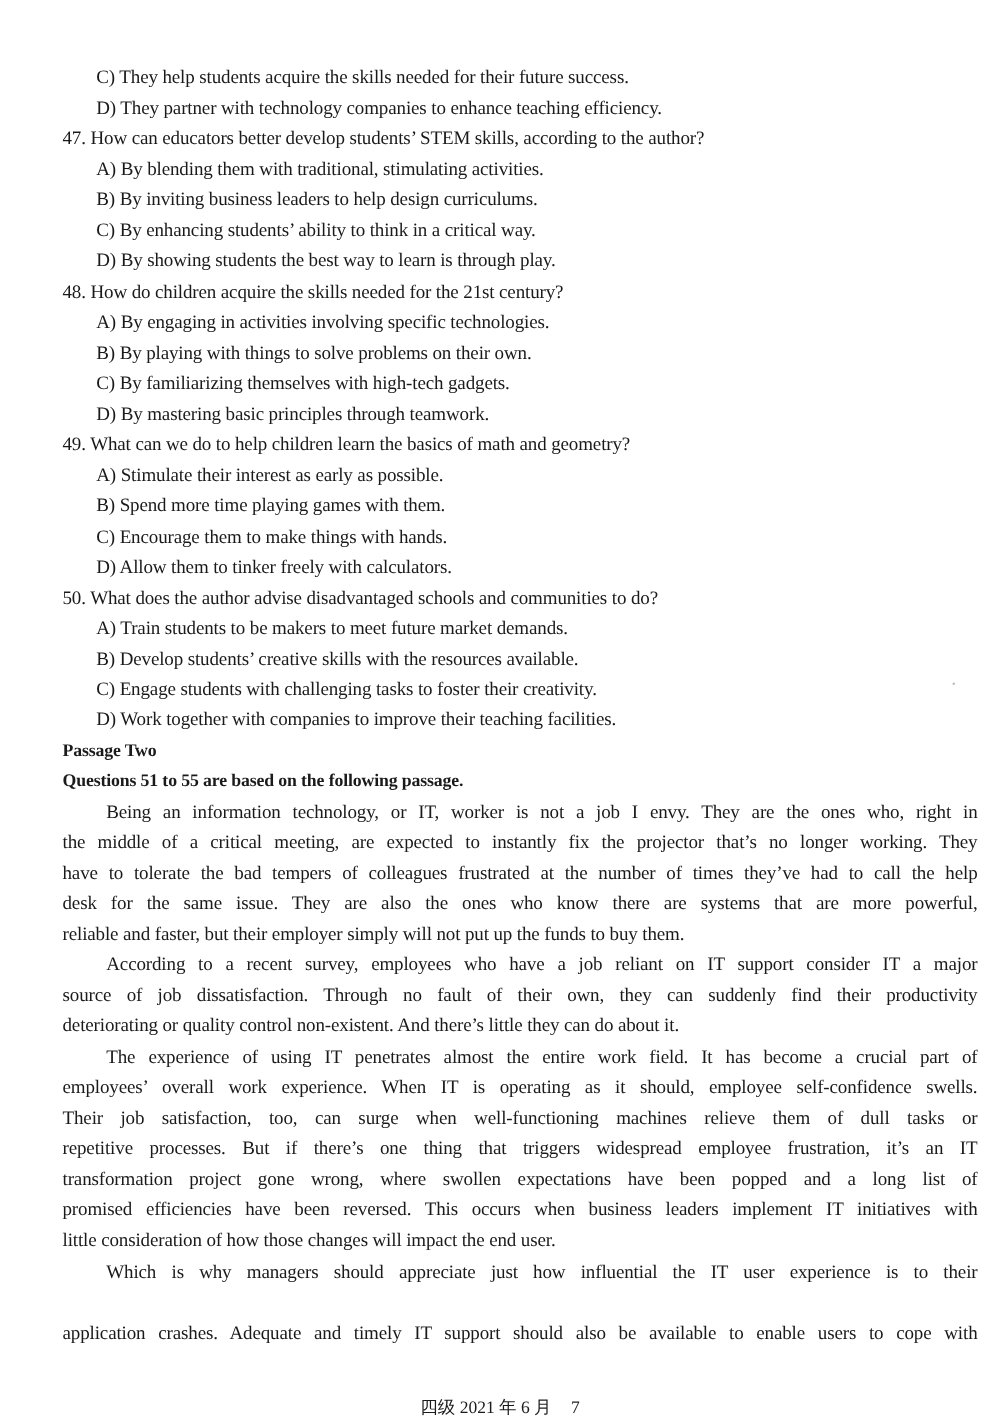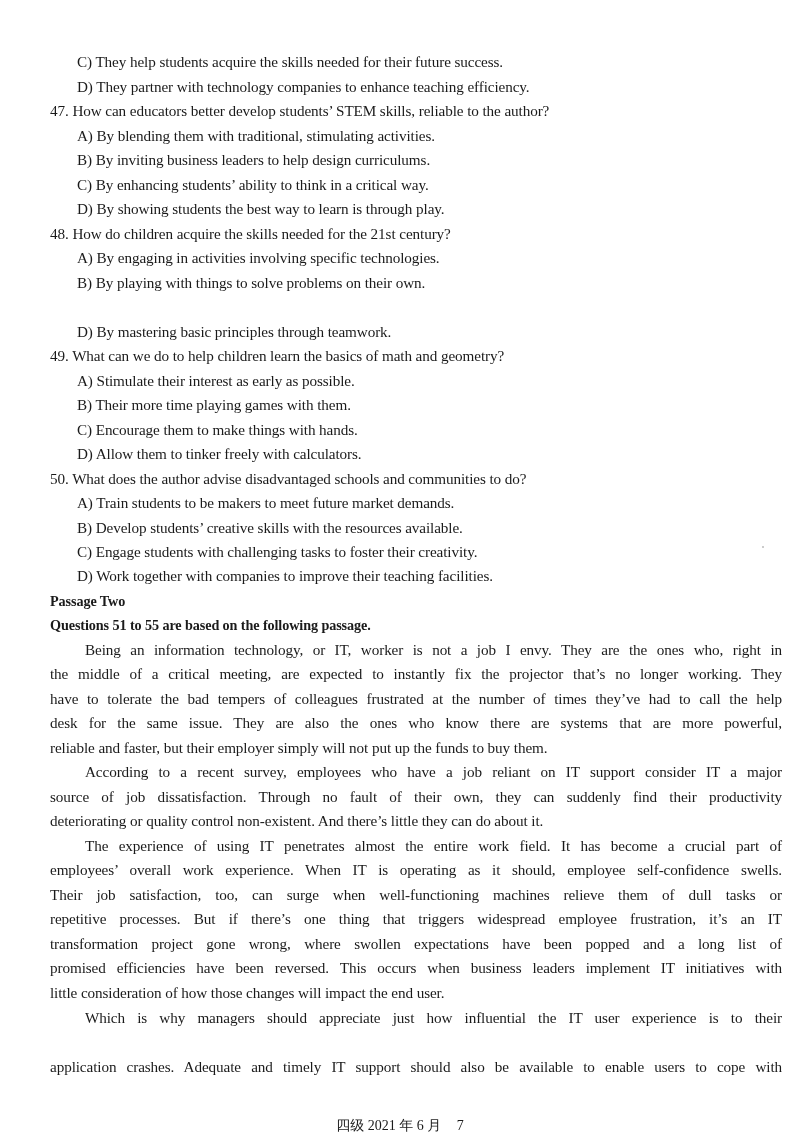--- a/index.html
+++ b/index.html
@@ -26,41 +26,42 @@
     <span>C)</span>
     <span>They help students acquire the skills needed for their future success.</span>
   </div>
   <div class="line opt" style="top:77px">
     <span>D)</span>
     <span>They partner with technology companies to enhance teaching efficiency.</span>
   </div>
 
   <div class="line qnum" style="top:101px">
     <span>47.</span>
-    <span>How can educators better develop students’ STEM skills, reliable to the author?</span>
+    <span>How can educators better develop students’ STEM skills, according to the author?</span>
   </div>
   <div class="line opt" style="top:126px"><span>A)</span> <span>By blending them with traditional, stimulating activities.</span></div>
   <div class="line opt" style="top:150px"><span>B)</span> <span>By inviting business leaders to help design curriculums.</span></div>
   <div class="line opt" style="top:175px"><span>C)</span> <span>By enhancing students’ ability to think in a critical way.</span></div>
   <div class="line opt" style="top:199px"><span>D)</span> <span>By showing students the best way to learn is through play.</span></div>
 
   <div class="line qnum" style="top:224px">
     <span>48.</span>
     <span>How do children acquire the skills needed for the 21st century?</span>
   </div>
   <div class="line opt" style="top:248px"><span>A)</span> <span>By engaging in activities involving specific technologies.</span></div>
   <div class="line opt" style="top:273px"><span>B)</span> <span>By playing with things to solve problems on their own.</span></div>
+  <div class="line opt" style="top:297px"><span>C)</span> <span>By familiarizing themselves with high-tech gadgets.</span></div>
   <div class="line opt" style="top:322px"><span>D)</span> <span>By mastering basic principles through teamwork.</span></div>
 
   <div class="line qnum" style="top:346px">
     <span>49.</span>
     <span>What can we do to help children learn the basics of math and geometry?</span>
   </div>
   <div class="line opt" style="top:371px"><span>A)</span> <span>Stimulate their interest as early as possible.</span></div>
-  <div class="line opt" style="top:395px"><span>B)</span> <span>Their more time playing games with them.</span></div>
+  <div class="line opt" style="top:395px"><span>B)</span> <span>Spend more time playing games with them.</span></div>
   <div class="line opt" style="top:420px"><span>C)</span> <span>Encourage them to make things with hands.</span></div>
   <div class="line opt" style="top:444px"><span>D)</span> <span>Allow them to tinker freely with calculators.</span></div>
 
   <div class="line qnum" style="top:469px">
     <span>50.</span>
     <span>What does the author advise disadvantaged schools and communities to do?</span>
   </div>
   <div class="line opt" style="top:493px"><span>A)</span> <span>Train students to be makers to meet future market demands.</span></div>
   <div class="line opt" style="top:518px"><span>B)</span> <span>Develop students’ creative skills with the resources available.</span></div>
   <div class="line opt" style="top:566px"><span>D)</span> <span>Work together with companies to improve their teaching facilities.</span></div>

